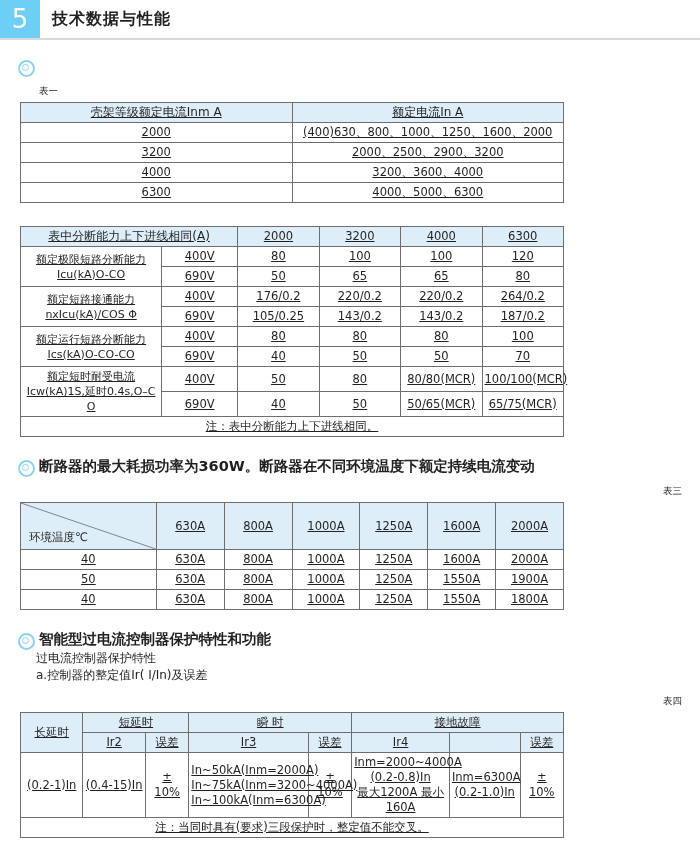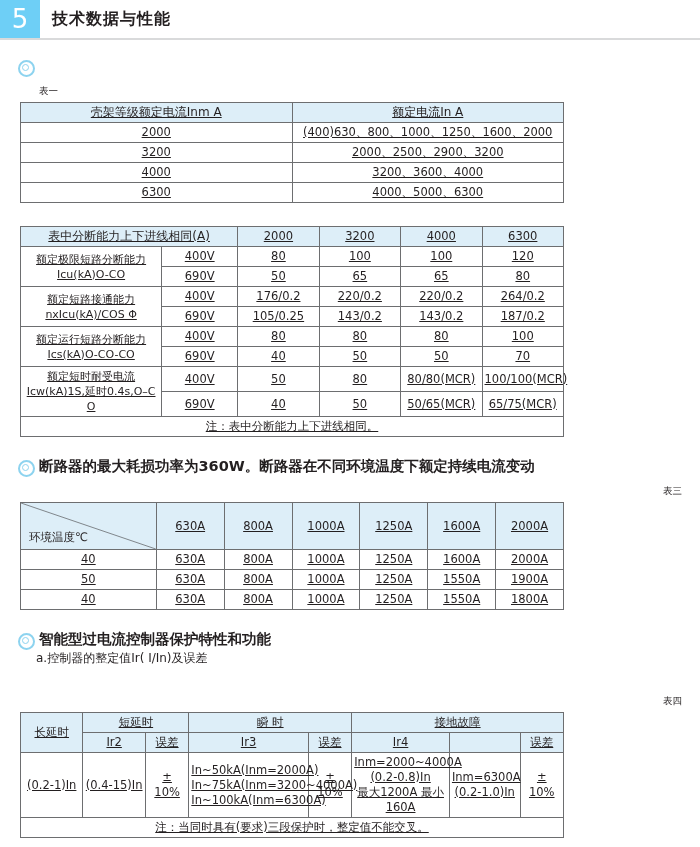--- a/index.html
+++ b/index.html
@@ -312,21 +312,22 @@
     </table>
   </div>
 
   <div class="spacer-l"></div>
 
   <div class="sec">
     <div class="sec-head">
       <span class="sec-marker"></span>
       <span class="sec-title">智能型过电流控制器保护特性和功能</span>
     </div>
-    <div class="sec-head" style="padding-top:0;flex-direction:column;">
+    <div class="sub-line">过电流控制器保护特性</div>
+    <div class="sec-head" style="padding-top:0;">
       <span class="sec-title sub-line" style="padding-left:18px;font-weight:normal;font-size:12px;">a.控制器的整定值Ir( I/In)及误差</span>
       <span class="tbl-label">表四</span>
     </div>
 
     <table class="t">
       <colgroup>
         <col style="width:11.5%">
           <col style="width:11.5%">
           <col style="width:8%">
         <col style="width:22%">

